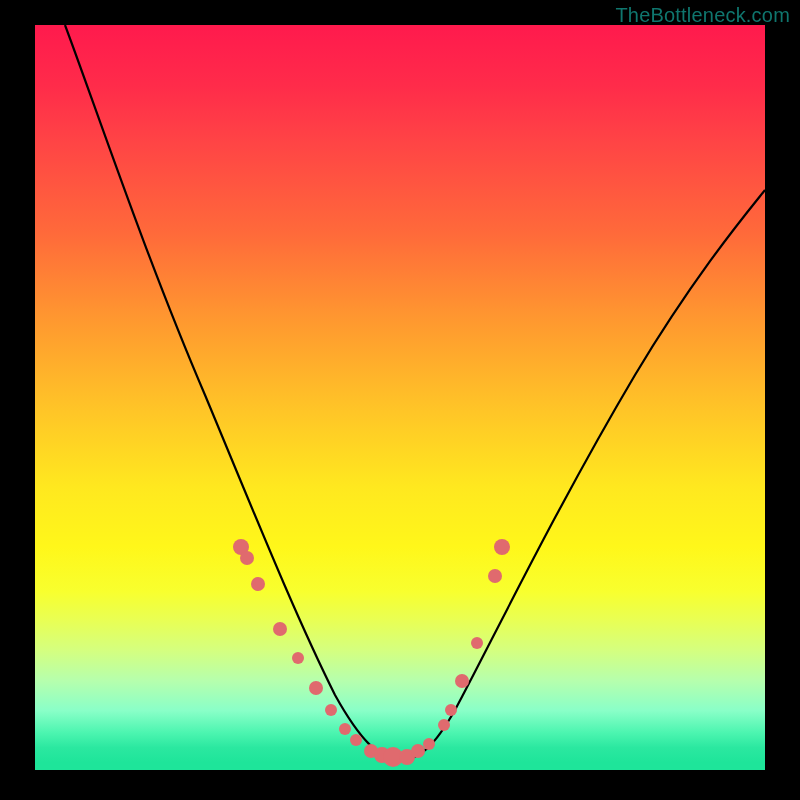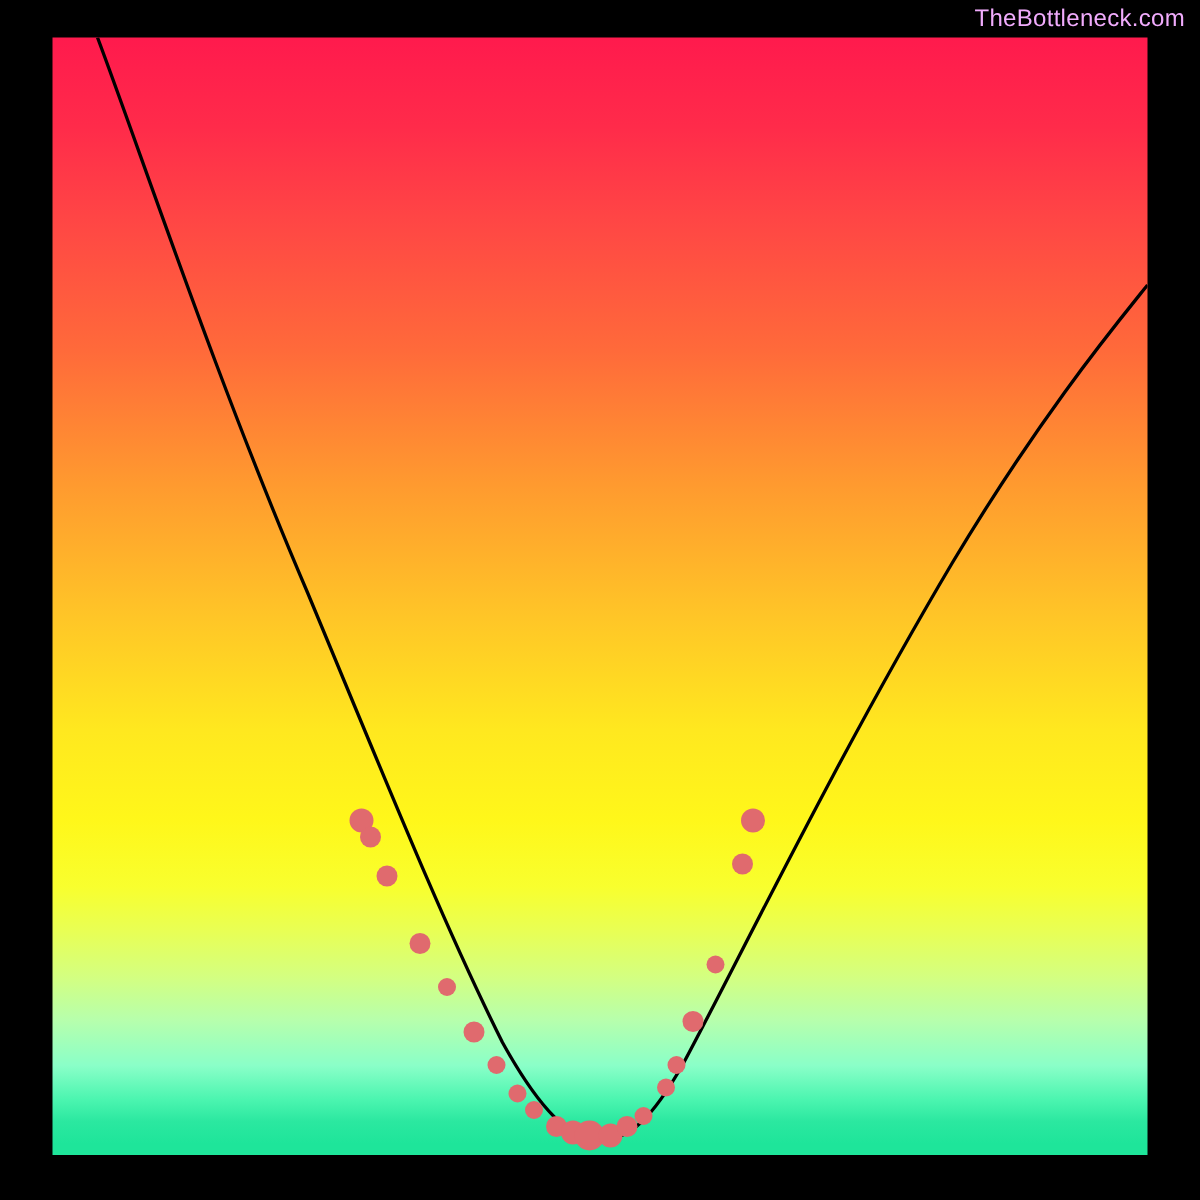--- a/index.html
+++ b/index.html
@@ -39,22 +39,22 @@
       #4cf5b0 95%,
       #2be8a0 97%,
       #1ee59a 99%,
       #1ee59a 100%
     );
   }
   .watermark {
     position: absolute;
     top: 4px;
     right: 10px;
-    color: #f0abfc;
-    font-size: 16px;
+    color: #0f766e;
+    font-size: 20px;
     font-weight: 500;
     letter-spacing: 0.2px;
     user-select: none;
   }
   svg.curve {
     position: absolute;
     left: 0;
     top: 0;
     width: 730px;
     height: 745px;

